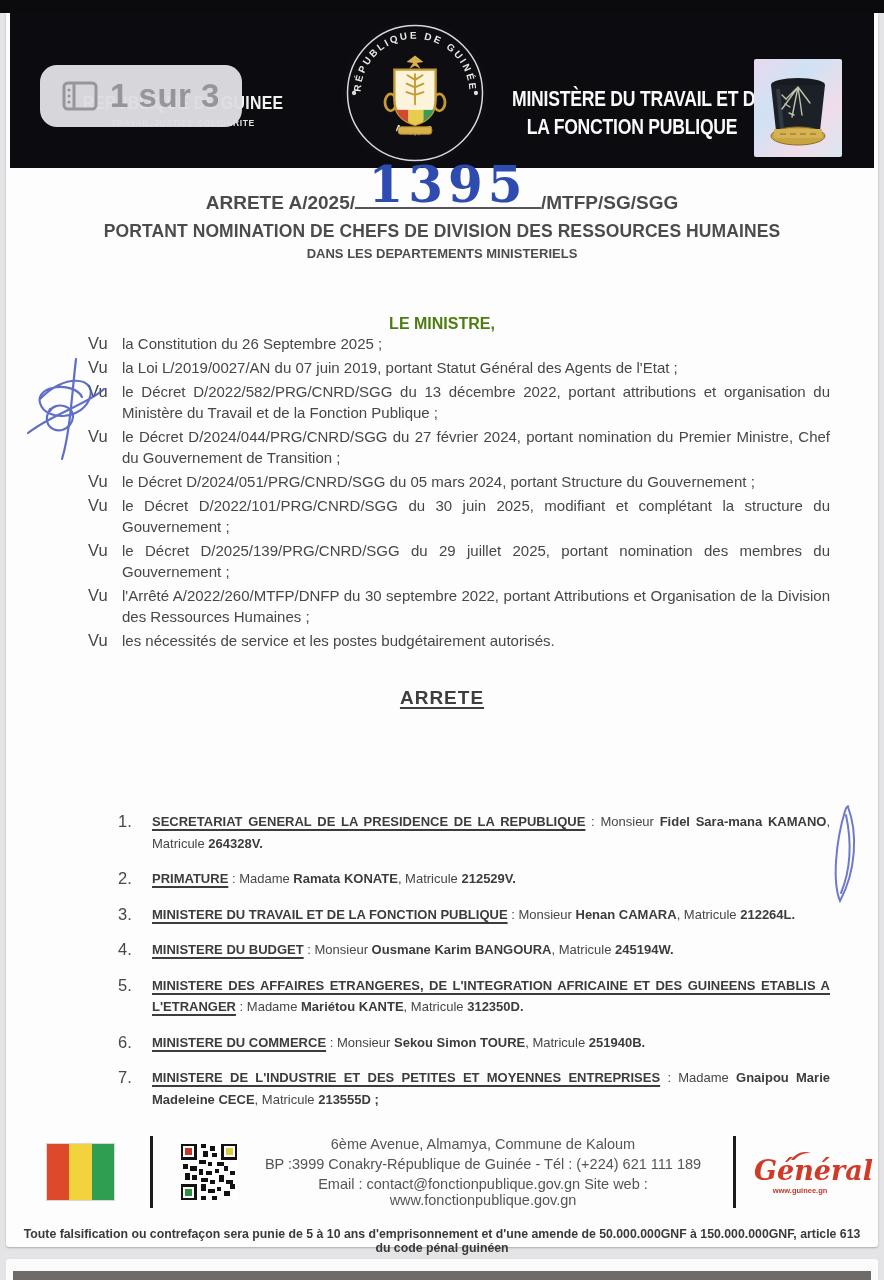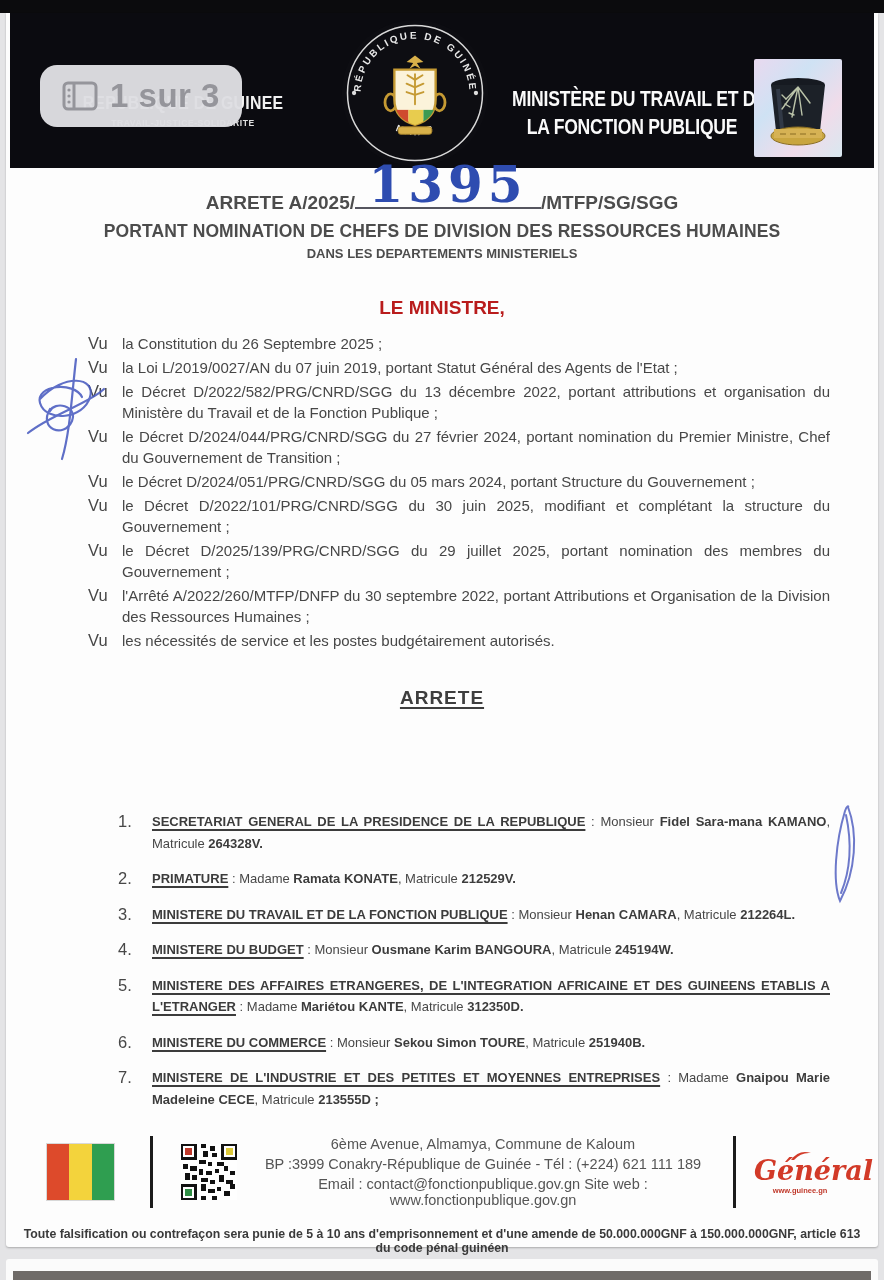--- a/index.html
+++ b/index.html
@@ -26,21 +26,21 @@
 
   
   .titleblock { position:absolute; left:0; top:176px; width:872px; text-align:center; color:#4c4c4c; }
   .ref-line { font-size:19px; font-weight:700; white-space:nowrap; }
   .ref-blank { display:inline-block; position:relative; width:186px; height:20px; border-bottom:2.5px solid #55555f; vertical-align:baseline; }
   .ref-num { position:absolute; left:50%; bottom:-7px; transform:translateX(-50%);
              font-family:"DejaVu Serif", serif; font-weight:700; font-size:50px;
              color:#2e4cb0; letter-spacing:5px; white-space:nowrap; }
   .tl2 { font-size:17.5px; font-weight:700; margin-top:7px; letter-spacing:.1px; }
   .tl3 { font-size:13px; font-weight:700; margin-top:4px; }
-  .minister { font-size:19px; font-weight:700; margin-top:36px; color:#b91c1c; }
+  .minister { font-size:16px; font-weight:700; margin-top:54px; color:#4d7c0f; }
 
   
   .visas { position:absolute; left:82px; top:320px; width:742px; color:#474747; }
   .visa { display:flex; margin-bottom:3px; }
   .visa .vu { width:34px; flex:none; font-size:16.5px; line-height:21px; }
   .visa .vt { flex:1; font-size:15px; line-height:21px; text-align:justify; }
 
   
   .arrete-h { position:absolute; left:0; top:674px; width:872px; text-align:center; }
   .arrete-h span { font-size:19px; font-weight:800; color:#3e3e3e; letter-spacing:1px;

